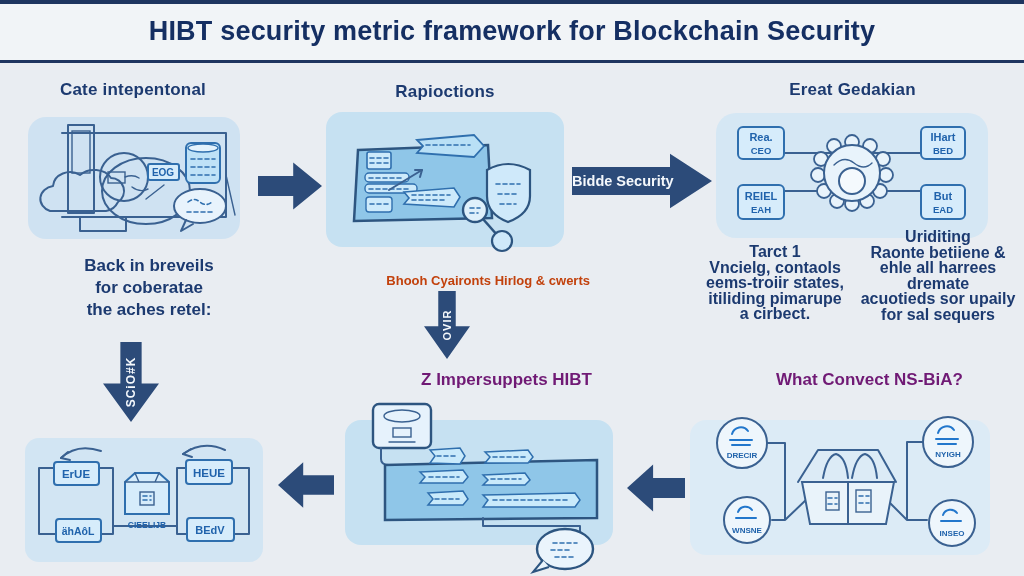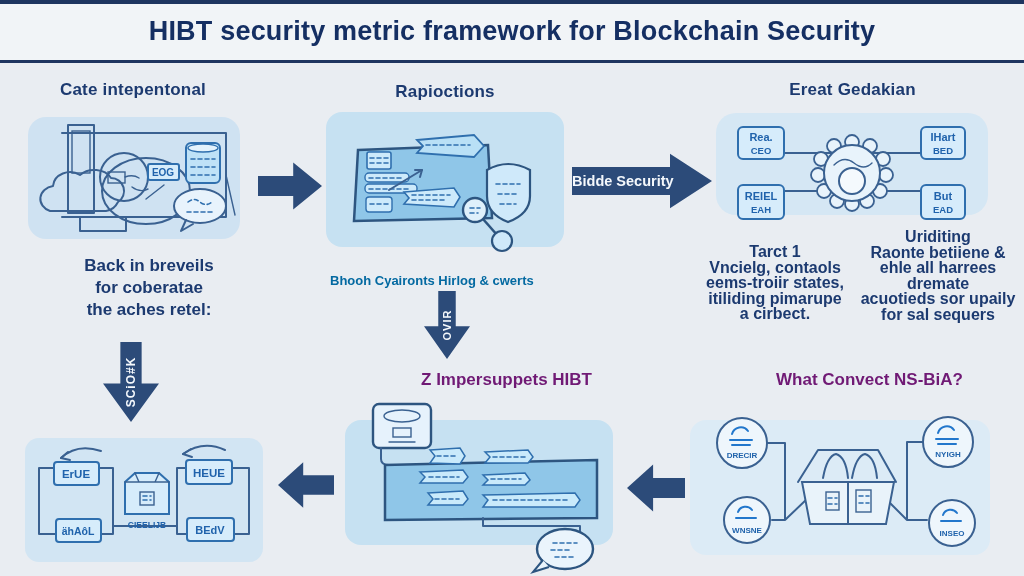--- a/index.html
+++ b/index.html
@@ -26,21 +26,21 @@
   .card svg{overflow:visible;display:block;}
   .caption-left{
     position:absolute;left:34px;top:255px;width:230px;text-align:center;
     font-size:17px;font-weight:700;line-height:22px;color:#1c3a70;
   }
   .note{
     position:absolute;font-size:16px;font-weight:700;line-height:15.5px;
     text-align:center;color:#1c3a70;
   }
   .smallcap{
-    position:absolute;font-size:13px;font-weight:700;color:#0369a1;text-align:left;
+    position:absolute;font-size:13px;font-weight:700;color:#c2410c;text-align:right;
   }
   .subhead{
     position:absolute;font-size:17px;font-weight:700;color:#701a75;text-align:right;
   }
   .arrow{position:absolute;background:#2c4b79;}
   .ar-right{clip-path:polygon(0% 32%,55% 32%,55% 8%,100% 50%,55% 92%,55% 68%,0% 68%);}
   .ar-right-lbl{clip-path:polygon(0% 26%,70% 26%,70% 3%,100% 50%,70% 97%,70% 74%,0% 74%);}
   .ar-left{clip-path:polygon(100% 32%,45% 32%,45% 8%,0% 50%,45% 92%,45% 68%,100% 68%);}
   .ar-down{clip-path:polygon(31% 0%,69% 0%,69% 52%,100% 52%,50% 100%,0% 52%,31% 52%);}
   .arrow .hlabel{
@@ -149,21 +149,21 @@
         <circle cx="176" cy="129" r="10" fill="#cfe9fa" stroke="#2d5580" stroke-width="2.2"></circle>
         <path class="dash" d="M144 96 h10 M144 101 h8"></path>
       </g>
     </svg>
   </div>
 
   <div class="arrow ar-right-lbl" style="left:572px;top:152px;width:140px;height:58px;">
     <div class="hlabel">Bidde Security</div>
   </div>
 
-  <div class="card" style="left:716px;top:113px;width:272px;height:102px;background:#d5e7f4;border-radius:20px;">
+  <div class="card" style="left:716px;top:113px;width:272px;height:125px;background:#d5e7f4;border-radius:20px;">
     <svg width="272" height="125" viewBox="0 0 272 125">
       <path class="sk" d="M66 40 H207 M66 78 H209"></path>
       <g>
         <g fill="#e8f3fb" stroke="#3a6191" stroke-width="1.8">
           <circle cx="136" cy="29" r="7"></circle>
             <circle cx="154" cy="33" r="7"></circle>
             <circle cx="167" cy="46" r="7"></circle>
           <circle cx="170" cy="62" r="7"></circle>
             <circle cx="164" cy="78" r="7"></circle>
             <circle cx="151" cy="88" r="7"></circle>

